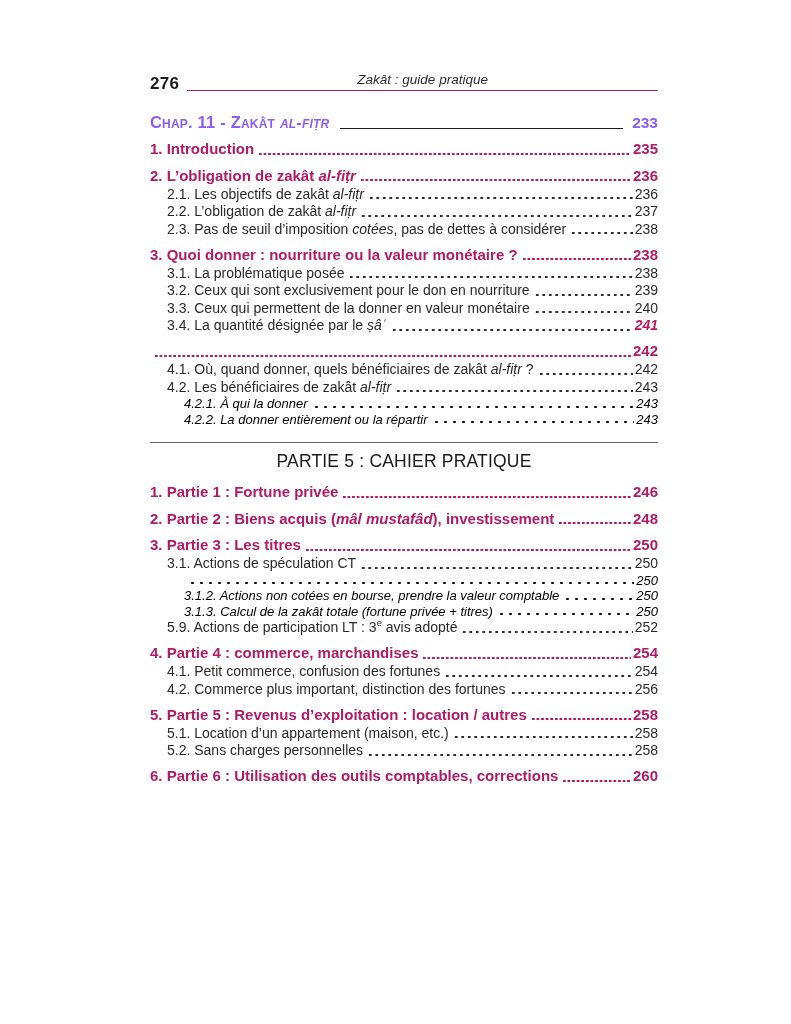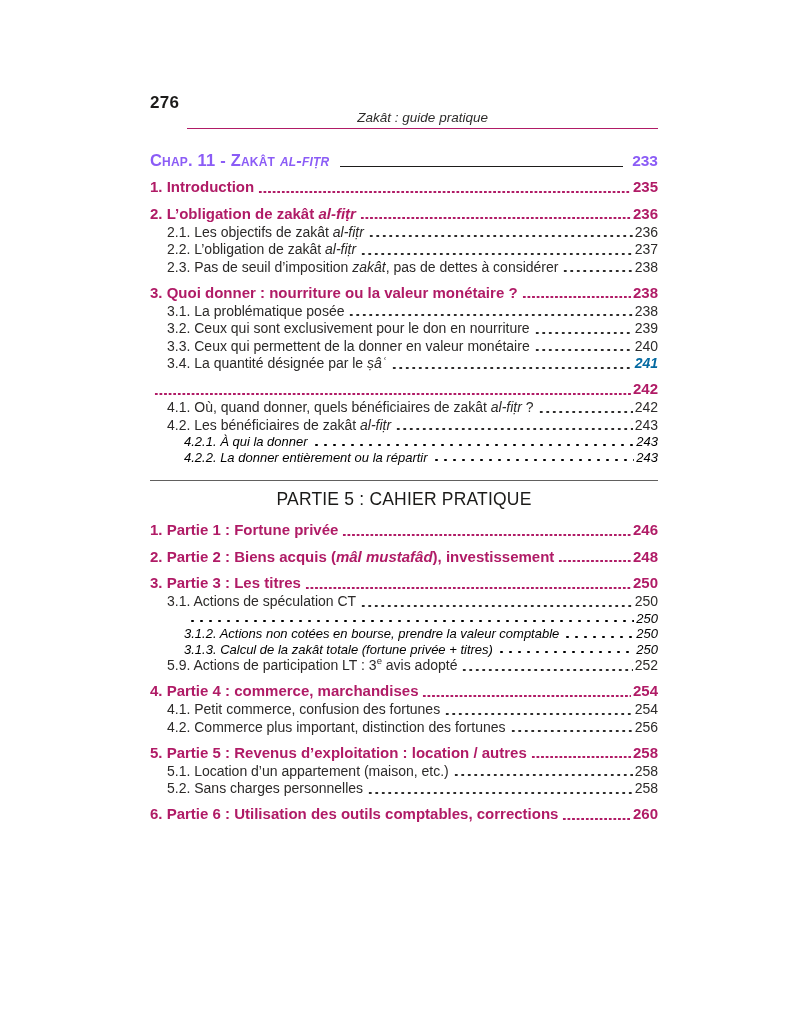--- a/index.html
+++ b/index.html
@@ -11,21 +11,21 @@
     color:#262423;
     overflow:hidden;
     margin:0 auto;
     box-sizing:border-box;
   }
   .content{position:absolute;left:150px;top:0;width:508px;}
 
   
   .rhead{display:flex;align-items:center;margin-top:70px;}
   .folio{font-weight:700;font-size:17px;color:#1c1b1a;margin-bottom:-6px;letter-spacing:.3px;}
-  .rhead-right{flex:1;margin-left:8px;text-align:center;border-bottom:1.4px solid var(--accent);margin-top:38px;}
+  .rhead-right{flex:1;margin-left:8px;text-align:center;border-bottom:1.4px solid var(--accent);}
   .rtitle{font-style:italic;font-size:13.5px;color:#2e2c2b;display:inline-block;margin-bottom:3px;}
 
   
   .chaprow{display:flex;align-items:flex-end;margin-top:22px;font-weight:700;color:#8b5cf6;}
   .chaptxt{font-variant:small-caps;font-variant-caps:small-caps;font-size:16.5px;letter-spacing:.2px;white-space:nowrap;}
   .chaptxt .it{font-style:italic;}
   .chapline{flex:1;border-bottom:1.8px solid #1d1c1a;margin:0 9px 3px 11px;}
   .chappg{font-size:15.5px;}
 
   
@@ -37,21 +37,21 @@
   .leader{flex:1;align-self:flex-end;height:4px;margin:0 2px 3px 4px;
     background-image:radial-gradient(circle,currentColor 1.05px,transparent 1.35px);
     background-size:6.5px 4px;background-repeat:repeat-x;background-position:left bottom;}
   .pg{white-space:nowrap;}
 
   .lvl1{color:var(--accent);font-weight:700;font-size:15px;margin-top:5.5px;line-height:21px;}
   .lvl1 .leader{background-size:4.6px 4px;margin-bottom:3.5px;}
   .lvl2{color:#2c2a29;font-size:14px;line-height:17.5px;padding-left:17px;}
   .lvl3{color:#000000;font-size:13px;font-style:italic;line-height:15.5px;padding-left:34px;}
   .lvl3 .leader{background-size:9px 4px;}
-  .pgb{font-weight:700;font-style:italic;color:#0369a1;}
+  .pgb{font-weight:700;font-style:italic;color:#be185d;}
 
   
   .divider{border:none;border-top:1.4px solid #61605e;margin:15px 0 0 0;}
   .part-head{text-align:center;font-weight:400;font-size:17.5px;color:#1b1a18;margin:8px 0 9px 0;letter-spacing:.2px;}
 </style>
 </head>
 <body>
 
 <div class="page">
   <div class="content">
@@ -89,21 +89,21 @@
           <span class="pg">236</span>
         </div>
 
       <div class="row lvl2">
           <span class="lbl"><span>2.2. L’obligation de zakât </span><span class="it">al-fiṭr</span><span></span></span>
           <span class="leader"></span>
           <span class="pg">237</span>
         </div>
 
       <div class="row lvl2">
-          <span class="lbl"><span>2.3. Pas de seuil d’imposition </span><span class="it">zakât</span><span>, pas de dettes à considérer</span></span>
+          <span class="lbl"><span>2.3. Pas de seuil d’imposition </span><span class="it">cotées</span><span>, pas de dettes à considérer</span></span>
           <span class="leader"></span>
           <span class="pg">238</span>
         </div>
 
       <div class="row lvl1">
           <span class="lbl"><span>3. Quoi donner : nourriture ou la valeur monétaire ?</span></span>
           <span class="leader"></span>
           <span class="pg">238</span>
         </div>
 

